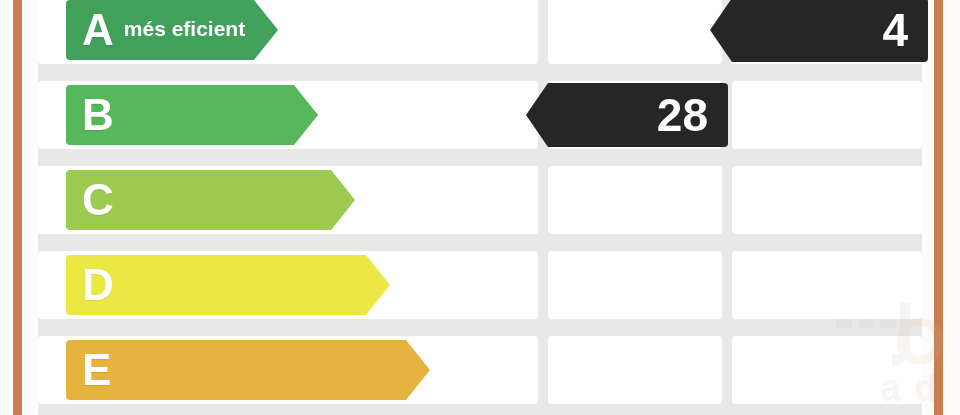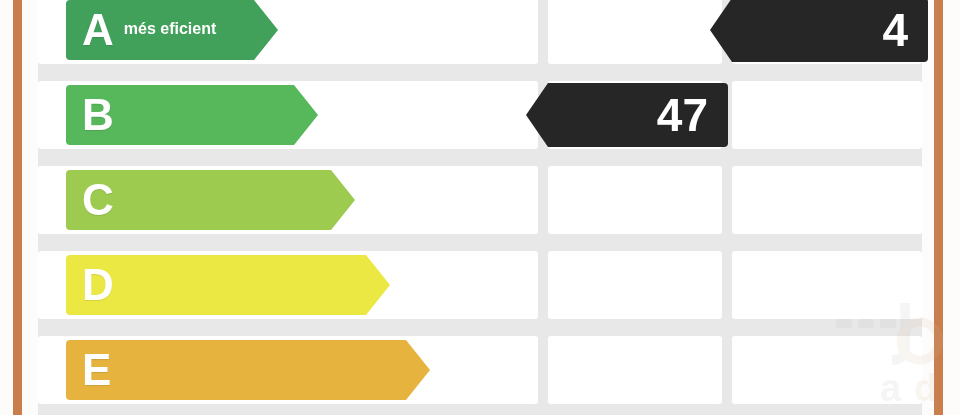--- a/index.html
+++ b/index.html
@@ -82,21 +82,21 @@
   .band-letter {
     color: #ffffff;
     font-size: 44px;
     font-weight: bold;
     line-height: 1;
     letter-spacing: 0px;
     text-shadow: 0 1px 1px rgba(0,0,0,.10);
   }
   .band-note {
     color: #ffffff;
-    font-size: 16px;
+    font-size: 21px;
     font-weight: bold;
     margin-left: 10px;
     padding-bottom: 2px;
   }
 
   
   .flag {
     position: absolute;
     top: 2px;
     height: 64px;
@@ -152,21 +152,21 @@
     </div>
 
     <div class="row row-1">
       <div class="cell cell-letter"></div>
       <div class="cell cell-mid"></div>
       <div class="cell cell-right"></div>
       <div class="band band-clip" id="band-b" style="background: rgb(87, 183, 91); width: 252px;">
         <span class="band-letter">B</span>
       </div>
       <div class="flag" id="flag-b" style="left: 488px; width: 202px;">
-        <span class="flag-value">47</span>
+        <span class="flag-value">28</span>
       </div>
     </div>
 
     <div class="row row-2">
       <div class="cell cell-letter"></div>
       <div class="cell cell-mid"></div>
       <div class="cell cell-right"></div>
       <div class="band band-clip" id="band-c" style="background: rgb(156, 203, 79); width: 289px;">
         <span class="band-letter">C</span>
       </div>

